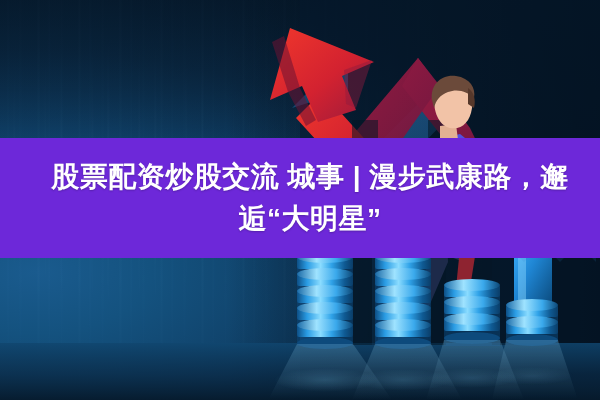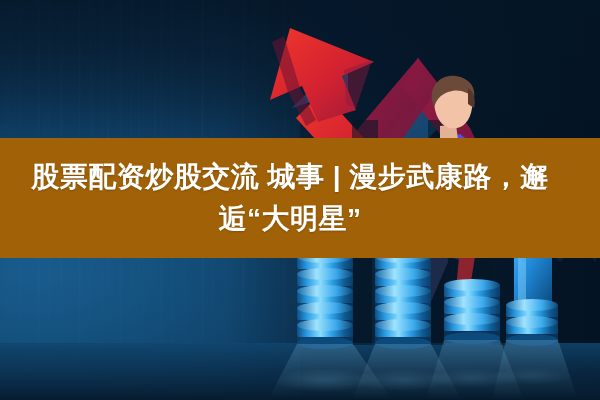--- a/index.html
+++ b/index.html
@@ -53,22 +53,22 @@
     -webkit-mask-image:radial-gradient(70% 60% at 35% 40%, rgba(0,0,0,.95), rgba(0,0,0,0) 75%);
             mask-image:radial-gradient(70% 60% at 35% 40%, rgba(0,0,0,.95), rgba(0,0,0,0) 75%);
   }
 
   
   .art{position:absolute;left:0;top:0;width:600px;height:400px;}
 
   
   .title-band{
     position:absolute;left:0;right:0;top:138px;height:120px;
-    background:#a16207;
-    display:flex;align-items:center;justify-content:flex-start;
+    background:#6d28d9;
+    display:flex;align-items:center;justify-content:flex-end;
   }
   .title-text{
     width:580px;
     text-align:center;
     color:#ffffff;
     font-size:28px;
     font-weight:bold;
     line-height:42px;
     letter-spacing:.5px;
     text-shadow:0 1px 2px rgba(0,0,0,.22);

